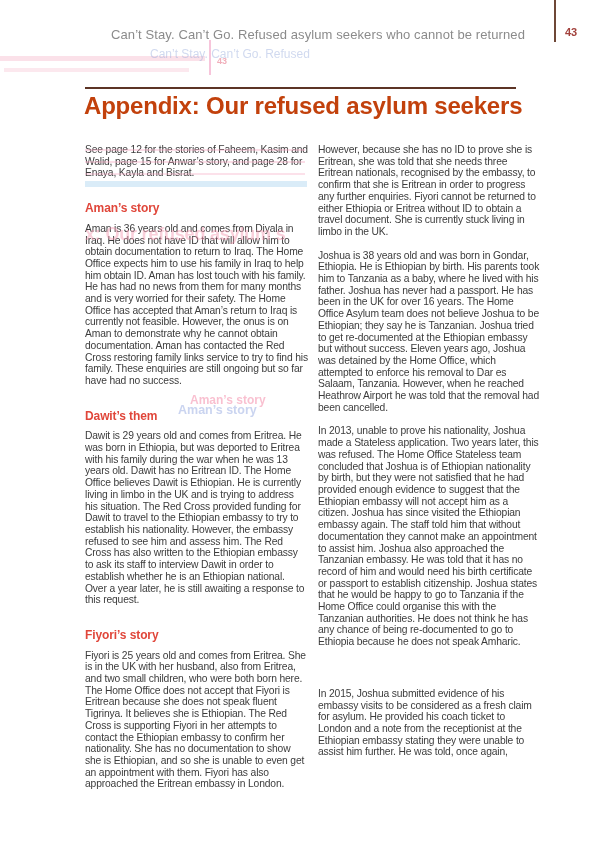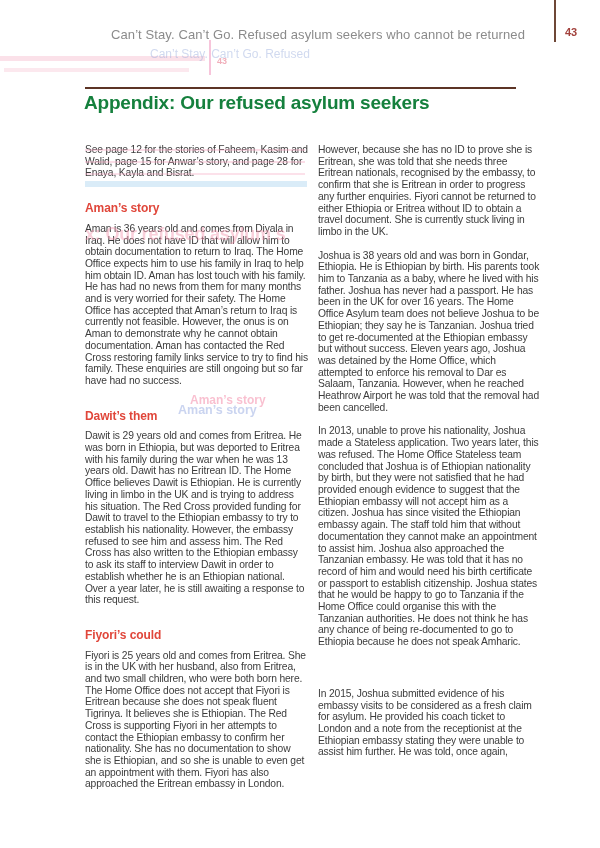--- a/index.html
+++ b/index.html
@@ -22,21 +22,21 @@
     position:absolute;left:565px;top:26px;
     font-size:11px;font-weight:bold;color:#a2413c;
   }
 
   
   .title-rule{
     position:absolute;left:85px;top:87px;width:431px;height:2px;background:#5c3425;
   }
   .doc-title{
     position:absolute;left:84px;top:92px;margin:0;
-    font-size:19px;font-weight:bold;color:#15803d;letter-spacing:-0.2px;white-space:nowrap;
+    font-size:24px;font-weight:bold;color:#c2410c;letter-spacing:-0.2px;white-space:nowrap;
   }
 
   
   .col{
     position:absolute;top:144px;width:223px;
     font-size:10.3px;line-height:11.7px;color:#3c3c3c;letter-spacing:-0.15px;
     text-align:left;
   }
   .col-left{left:85px;}
   .col-right{left:318px;}
@@ -76,21 +76,21 @@
 
   <div class="col col-left">
     <p>See page 12 for the stories of Faheem, Kasim and Walid, page 15 for Anwar’s story, and page 28 for Enaya, Kayla and Bisrat.</p>
 
     <h2 class="story">Aman’s story</h2>
     <p>Aman is 36 years old and comes from Diyala in Iraq. He does not have ID that will allow him to obtain documentation to return to Iraq. The Home Office expects him to use his family in Iraq to help him obtain ID. Aman has lost touch with his family. He has had no news from them for many months and is very worried for their safety. The Home Office has accepted that Aman’s return to Iraq is currently not feasible. However, the onus is on Aman to demonstrate why he cannot obtain documentation. Aman has contacted the Red Cross restoring family links service to try to find his family. These enquiries are still ongoing but so far have had no success.</p>
 
     <h2 class="story">Dawit’s them</h2>
     <p>Dawit is 29 years old and comes from Eritrea. He was born in Ethiopia, but was deported to Eritrea with his family during the war when he was 13 years old. Dawit has no Eritrean ID. The Home Office believes Dawit is Ethiopian. He is currently living in limbo in the UK and is trying to address his situation. The Red Cross provided funding for Dawit to travel to the Ethiopian embassy to try to establish his nationality. However, the embassy refused to see him and assess him. The Red Cross has also written to the Ethiopian embassy to ask its staff to interview Dawit in order to establish whether he is an Ethiopian national. Over a year later, he is still awaiting a response to this request.</p>
 
-    <h2 class="story">Fiyori’s could</h2>
+    <h2 class="story">Fiyori’s story</h2>
     <p>Fiyori is 25 years old and comes from Eritrea. She is in the UK with her husband, also from Eritrea, and two small children, who were both born here. The Home Office does not accept that Fiyori is Eritrean because she does not speak fluent Tigrinya. It believes she is Ethiopian. The Red Cross is supporting Fiyori in her attempts to contact the Ethiopian embassy to confirm her nationality. She has no documentation to show she is Ethiopian, and so she is unable to even get an appointment with them. Fiyori has also approached the Eritrean embassy in London.</p>
   </div>
 
   <div class="col col-right">
     <p>However, because she has no ID to prove she is Eritrean, she was told that she needs three Eritrean nationals, recognised by the embassy, to confirm that she is Eritrean in order to progress any further enquiries. Fiyori cannot be returned to either Ethiopia or Eritrea without ID to obtain a travel document. She is currently stuck living in limbo in the UK.</p>
 
     <p>Joshua is 38 years old and was born in Gondar, Ethiopia. He is Ethiopian by birth. His parents took him to Tanzania as a baby, where he lived with his father. Joshua has never had a passport. He has been in the UK for over 16 years. The Home Office Asylum team does not believe Joshua to be Ethiopian; they say he is Tanzanian. Joshua tried to get re-documented at the Ethiopian embassy but without success. Eleven years ago, Joshua was detained by the Home Office, which attempted to enforce his removal to Dar es Salaam, Tanzania. However, when he reached Heathrow Airport he was told that the removal had been cancelled.</p>
     <p>In 2013, unable to prove his nationality, Joshua made a Stateless application. Two years later, this was refused. The Home Office Stateless team concluded that Joshua is of Ethiopian nationality by birth, but they were not satisfied that he had provided enough evidence to suggest that the Ethiopian embassy will not accept him as a citizen. Joshua has since visited the Ethiopian embassy again. The staff told him that without documentation they cannot make an appointment to assist him. Joshua also approached the Tanzanian embassy. He was told that it has no record of him and would need his birth certificate or passport to establish citizenship. Joshua states that he would be happy to go to Tanzania if the Home Office could organise this with the Tanzanian authorities. He does not think he has any chance of being re-documented to go to Ethiopia because he does not speak Amharic.</p>
     <p class="gap-lg">In 2015, Joshua submitted evidence of his embassy visits to be considered as a fresh claim for asylum. He provided his coach ticket to London and a note from the receptionist at the Ethiopian embassy stating they were unable to assist him further. He was told, once again,</p>
   </div>

